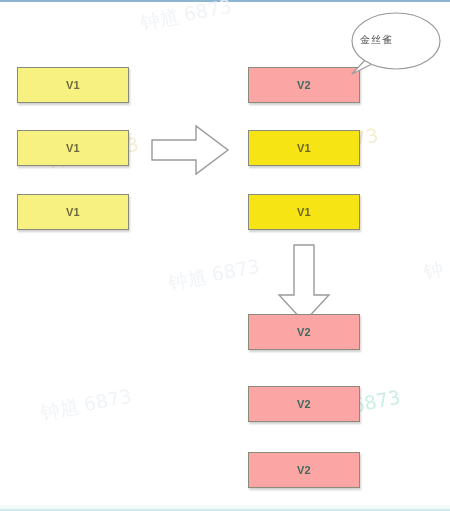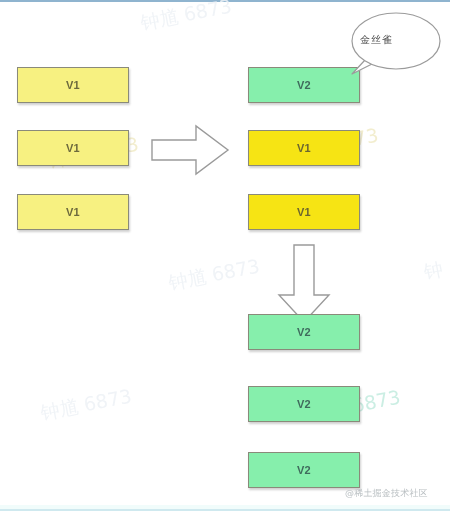--- a/index.html
+++ b/index.html
@@ -52,21 +52,21 @@
   }
   .box-v1-pale {
     background: #f7f181;
     color: #6d6a3d;
   }
   .box-v1-bright {
     background: #f6e414;
     color: #6b6630;
   }
   .box-v2 {
-    background: #86efac;
+    background: #fca5a5;
     color: #3f6b5c;
   }
 
   
   .arrow-svg {
     position: absolute;
     overflow: visible;
   }
   .arrow-shape {
     fill: #ffffff;
@@ -184,18 +184,17 @@
   <div class="box box-v2" style="left:248px; top:314px; width:112px; height:36px;">
     <span>V2</span>
   </div>
   <div class="box box-v2" style="left:248px; top:386px; width:112px; height:36px;">
     <span>V2</span>
   </div>
   <div class="box box-v2" style="left:248px; top:452px; width:112px; height:36px;">
     <span>V2</span>
   </div>
 
-  <div class="credit">@稀土掘金技术社区</div>
 
   <div class="edge-bottom"></div>
   <div class="edge-bottom-line"></div>
 
 </div>
 
 </body></html>

